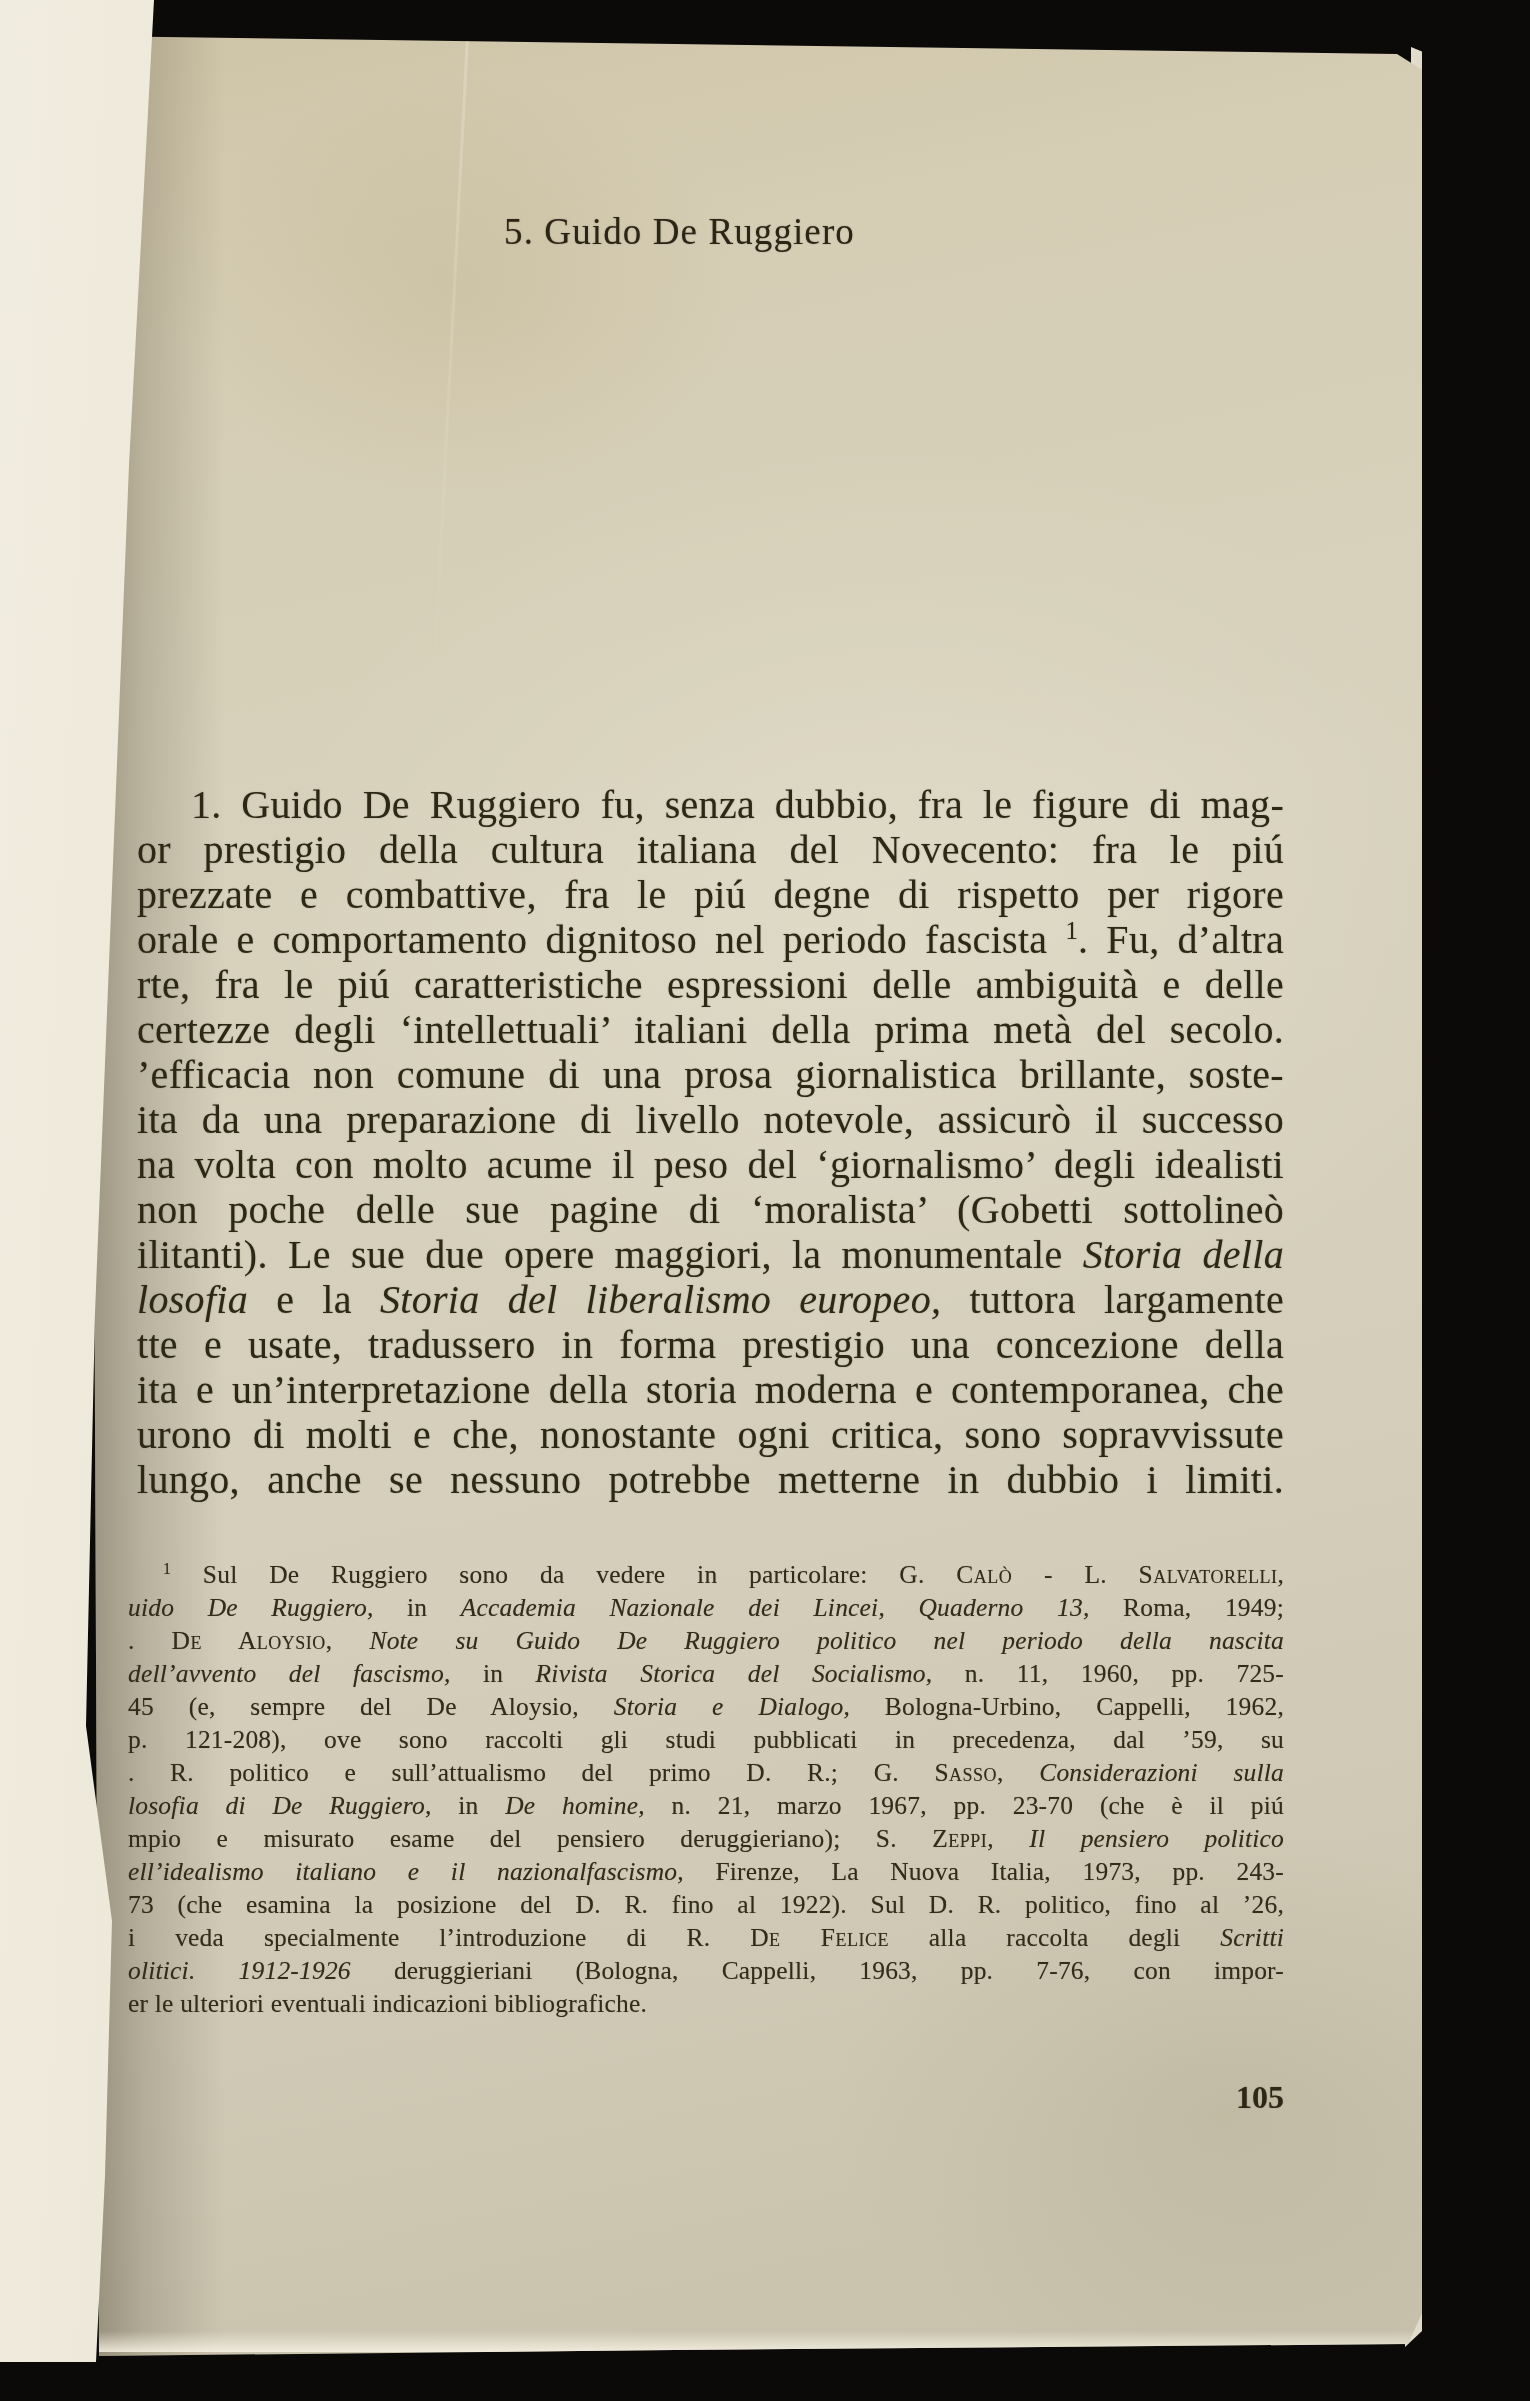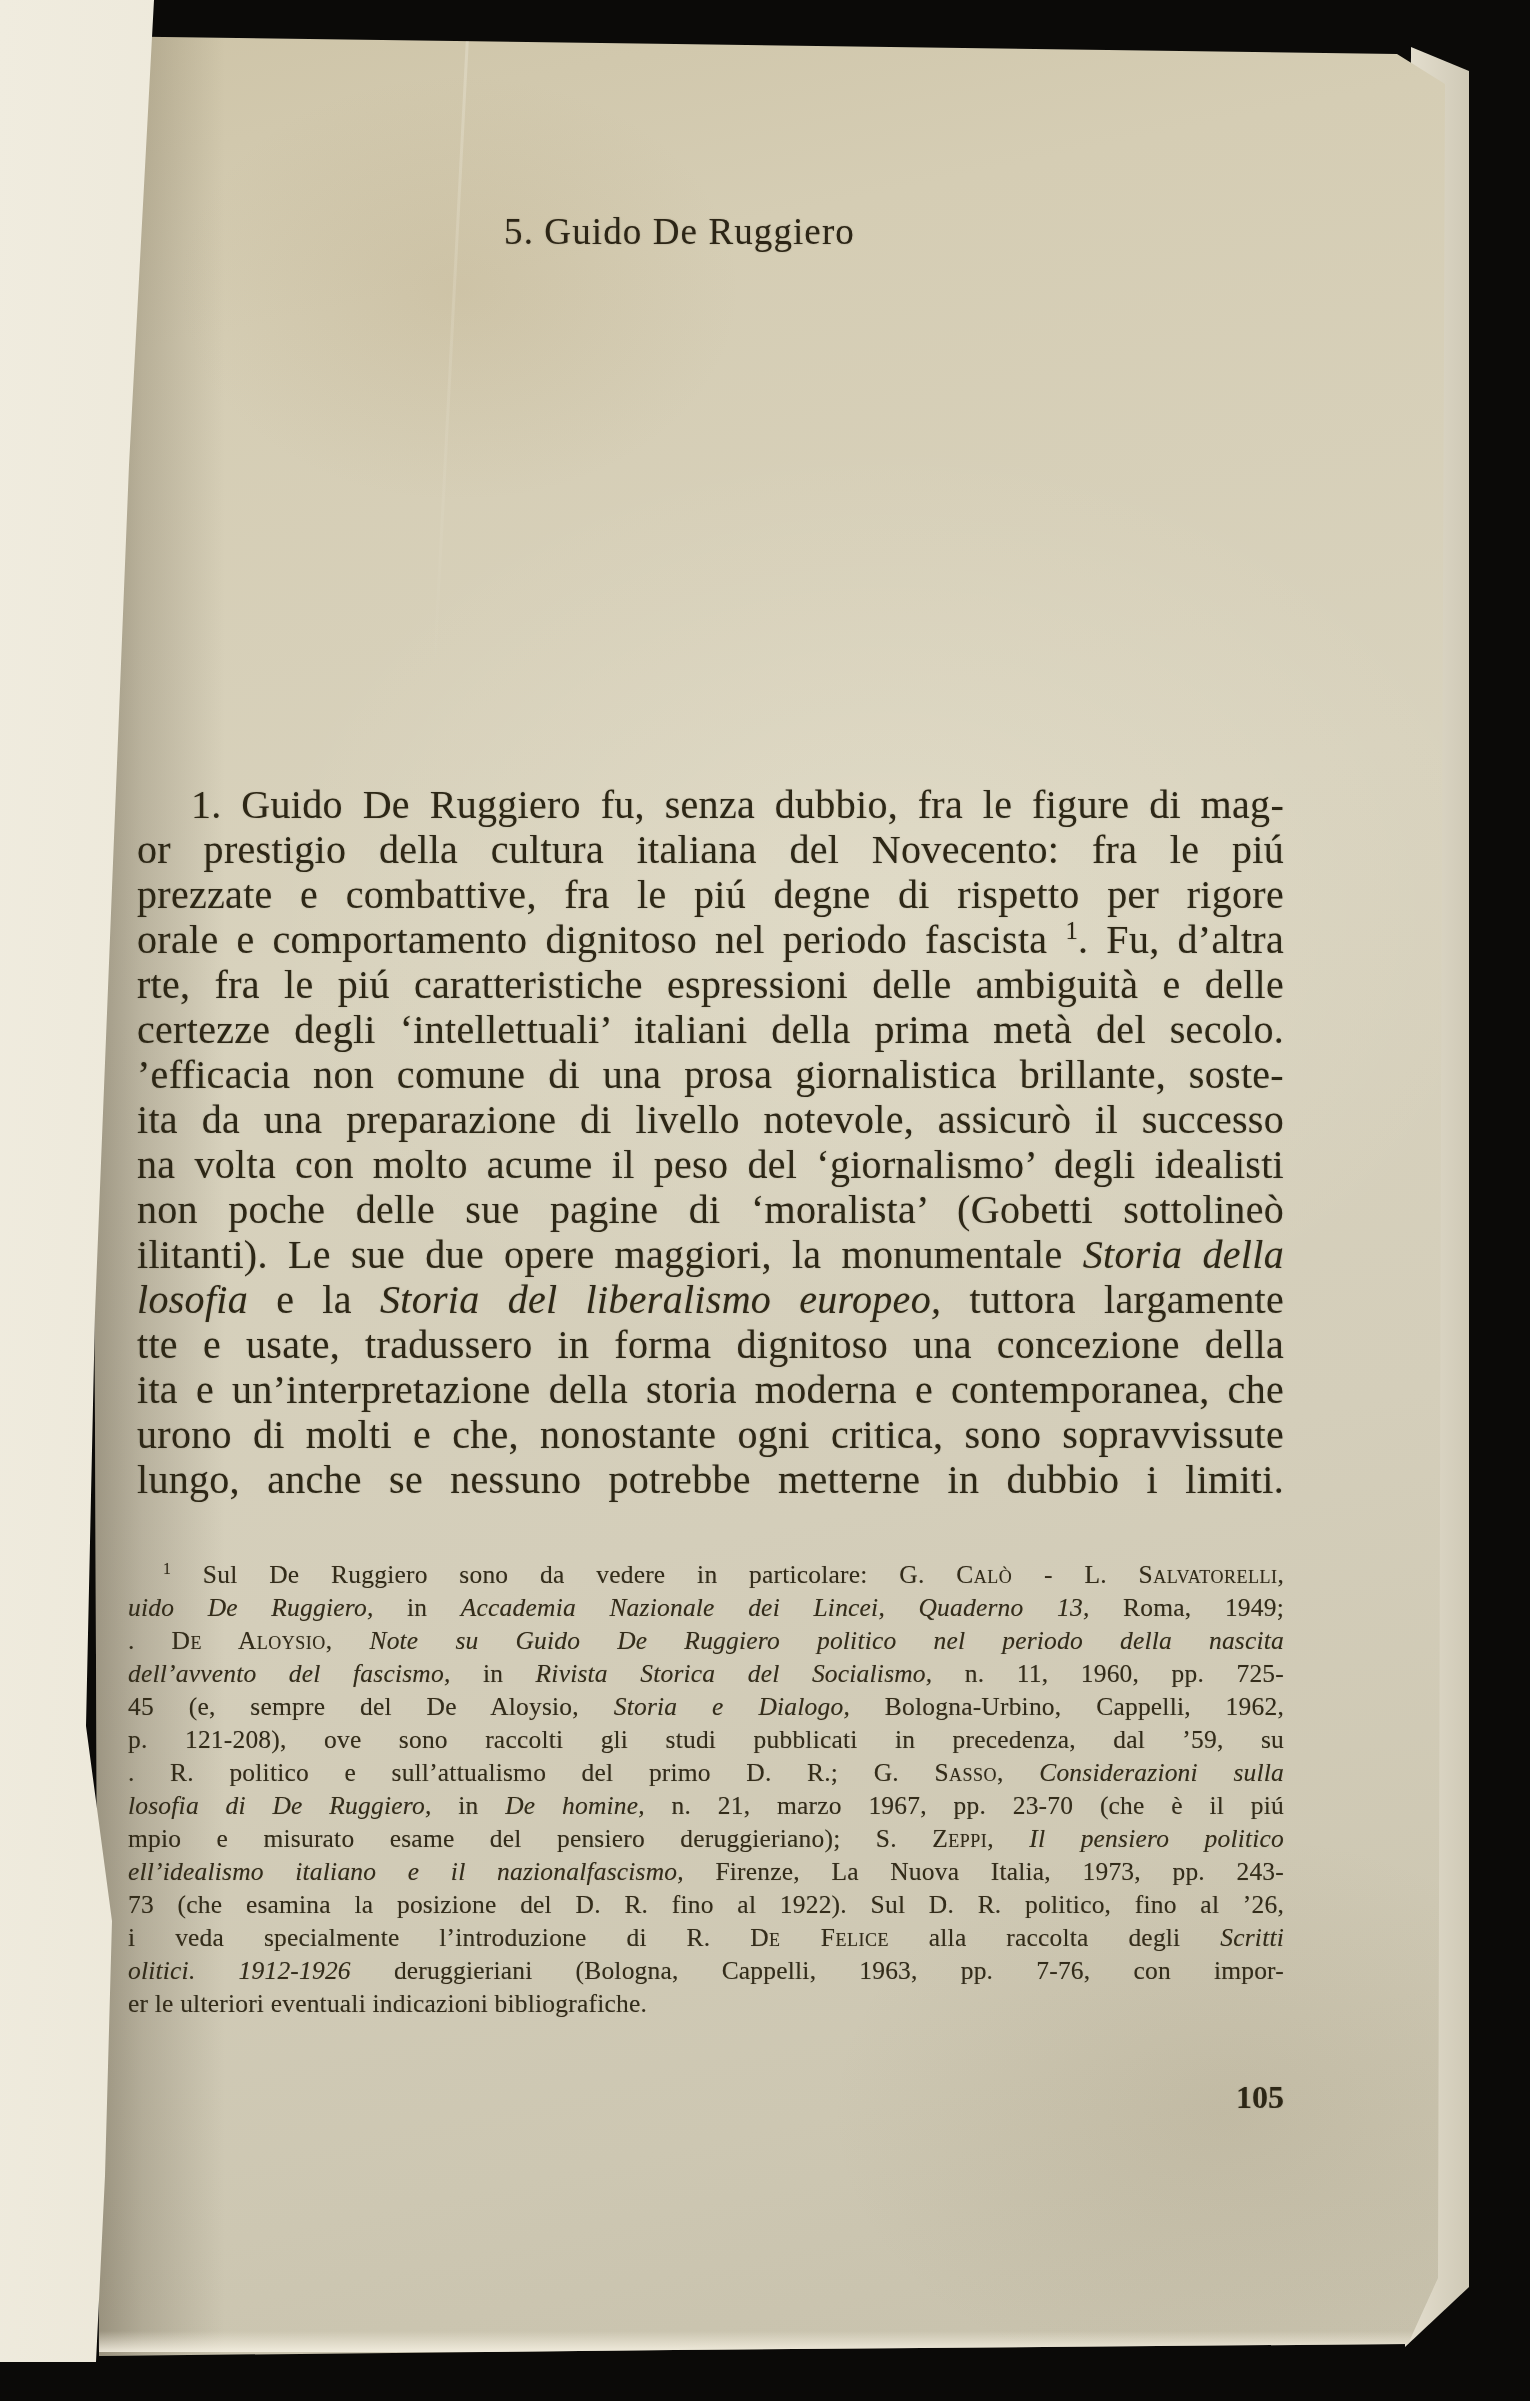--- a/index.html
+++ b/index.html
@@ -1,17 +1,17 @@
 <!DOCTYPE html>
 <html style="font-size:12px"><head>
 <meta charset="utf-8">
 <style>
   html,body{margin:0;padding:0;background:#0b0a08;}
   .scene{position:relative;width:1422px;height:2401px;overflow:hidden;
-         background:#0b0a08;font-family:"Liberation Serif", serif;padding-left:48px;}
+         background:#0b0a08;font-family:"Liberation Serif", serif;}
 
   
   .fore-edge{position:absolute;left:0;top:0;width:1530px;height:2401px;
     clip-path:polygon(1411px 47px,1469px 71px,1469px 2287px,1405px 2347px);
     background:linear-gradient(90deg,#c8c2ae 0%,#d3cdba 60%,#eee9da 90%,#cfc9b6 96%,#6b6452 100%);
     z-index:0;}
 
   
   .page-main{position:absolute;left:0;top:0;width:1530px;height:2401px;z-index:1;
     clip-path:polygon(89px 36px,675px 44px,1397px 54px,1445px 84px,1441px 1126px,
@@ -80,21 +80,21 @@
         <div class="jline">prezzate e combattive, fra le piú degne di rispetto per rigore</div>
         <div class="jline"><span>orale e comportamento dignitoso nel periodo fascista </span><span class="sup">1</span><span>. Fu, d’altra</span></div>
         <div class="jline">rte, fra le piú caratteristiche espressioni delle ambiguità e delle</div>
         <div class="jline">certezze degli ‘intellettuali’ italiani della prima metà del secolo.</div>
         <div class="jline">’efficacia non comune di una prosa giornalistica brillante, soste-</div>
         <div class="jline">ita da una preparazione di livello notevole, assicurò il successo</div>
         <div class="jline">na volta con molto acume il peso del ‘giornalismo’ degli idealisti</div>
         <div class="jline">non poche delle sue pagine di ‘moralista’ (Gobetti sottolineò</div>
         <div class="jline"><span>ilitanti). Le sue due opere maggiori, la monumentale </span><span class="it">Storia della</span></div>
         <div class="jline"><span class="it">losofia</span><span> e la </span><span class="it">Storia del liberalismo europeo,</span><span> tuttora largamente</span></div>
-        <div class="jline">tte e usate, tradussero in forma dignitoso una concezione della</div>
+        <div class="jline">tte e usate, tradussero in forma prestigio una concezione della</div>
         <div class="jline">ita e un’interpretazione della storia moderna e contemporanea, che</div>
         <div class="jline">urono di molti e che, nonostante ogni critica, sono sopravvissute</div>
         <div class="jline">lungo, anche se nessuno potrebbe metterne in dubbio i limiti.</div>
       </div>
 
     <div class="footnote" id="footnote-lines">
         <div class="jline indent2"><span class="sup">1</span><span> Sul De Ruggiero sono da vedere in particolare: G. </span><span class="sc">Calò</span><span> - L. </span><span class="sc">Salvatorelli</span><span>,</span></div>
         <div class="jline"><span class="it">uido De Ruggiero,</span><span> in </span><span class="it">Accademia Nazionale dei Lincei, Quaderno 13,</span><span> Roma, 1949;</span></div>
         <div class="jline"><span>. </span><span class="sc">De Aloysio</span><span>, </span><span class="it">Note su Guido De Ruggiero politico nel periodo della nascita</span></div>
         <div class="jline"><span class="it">dell’avvento del fascismo,</span><span> in </span><span class="it">Rivista Storica del Socialismo,</span><span> n. 11, 1960, pp. 725-</span></div>

